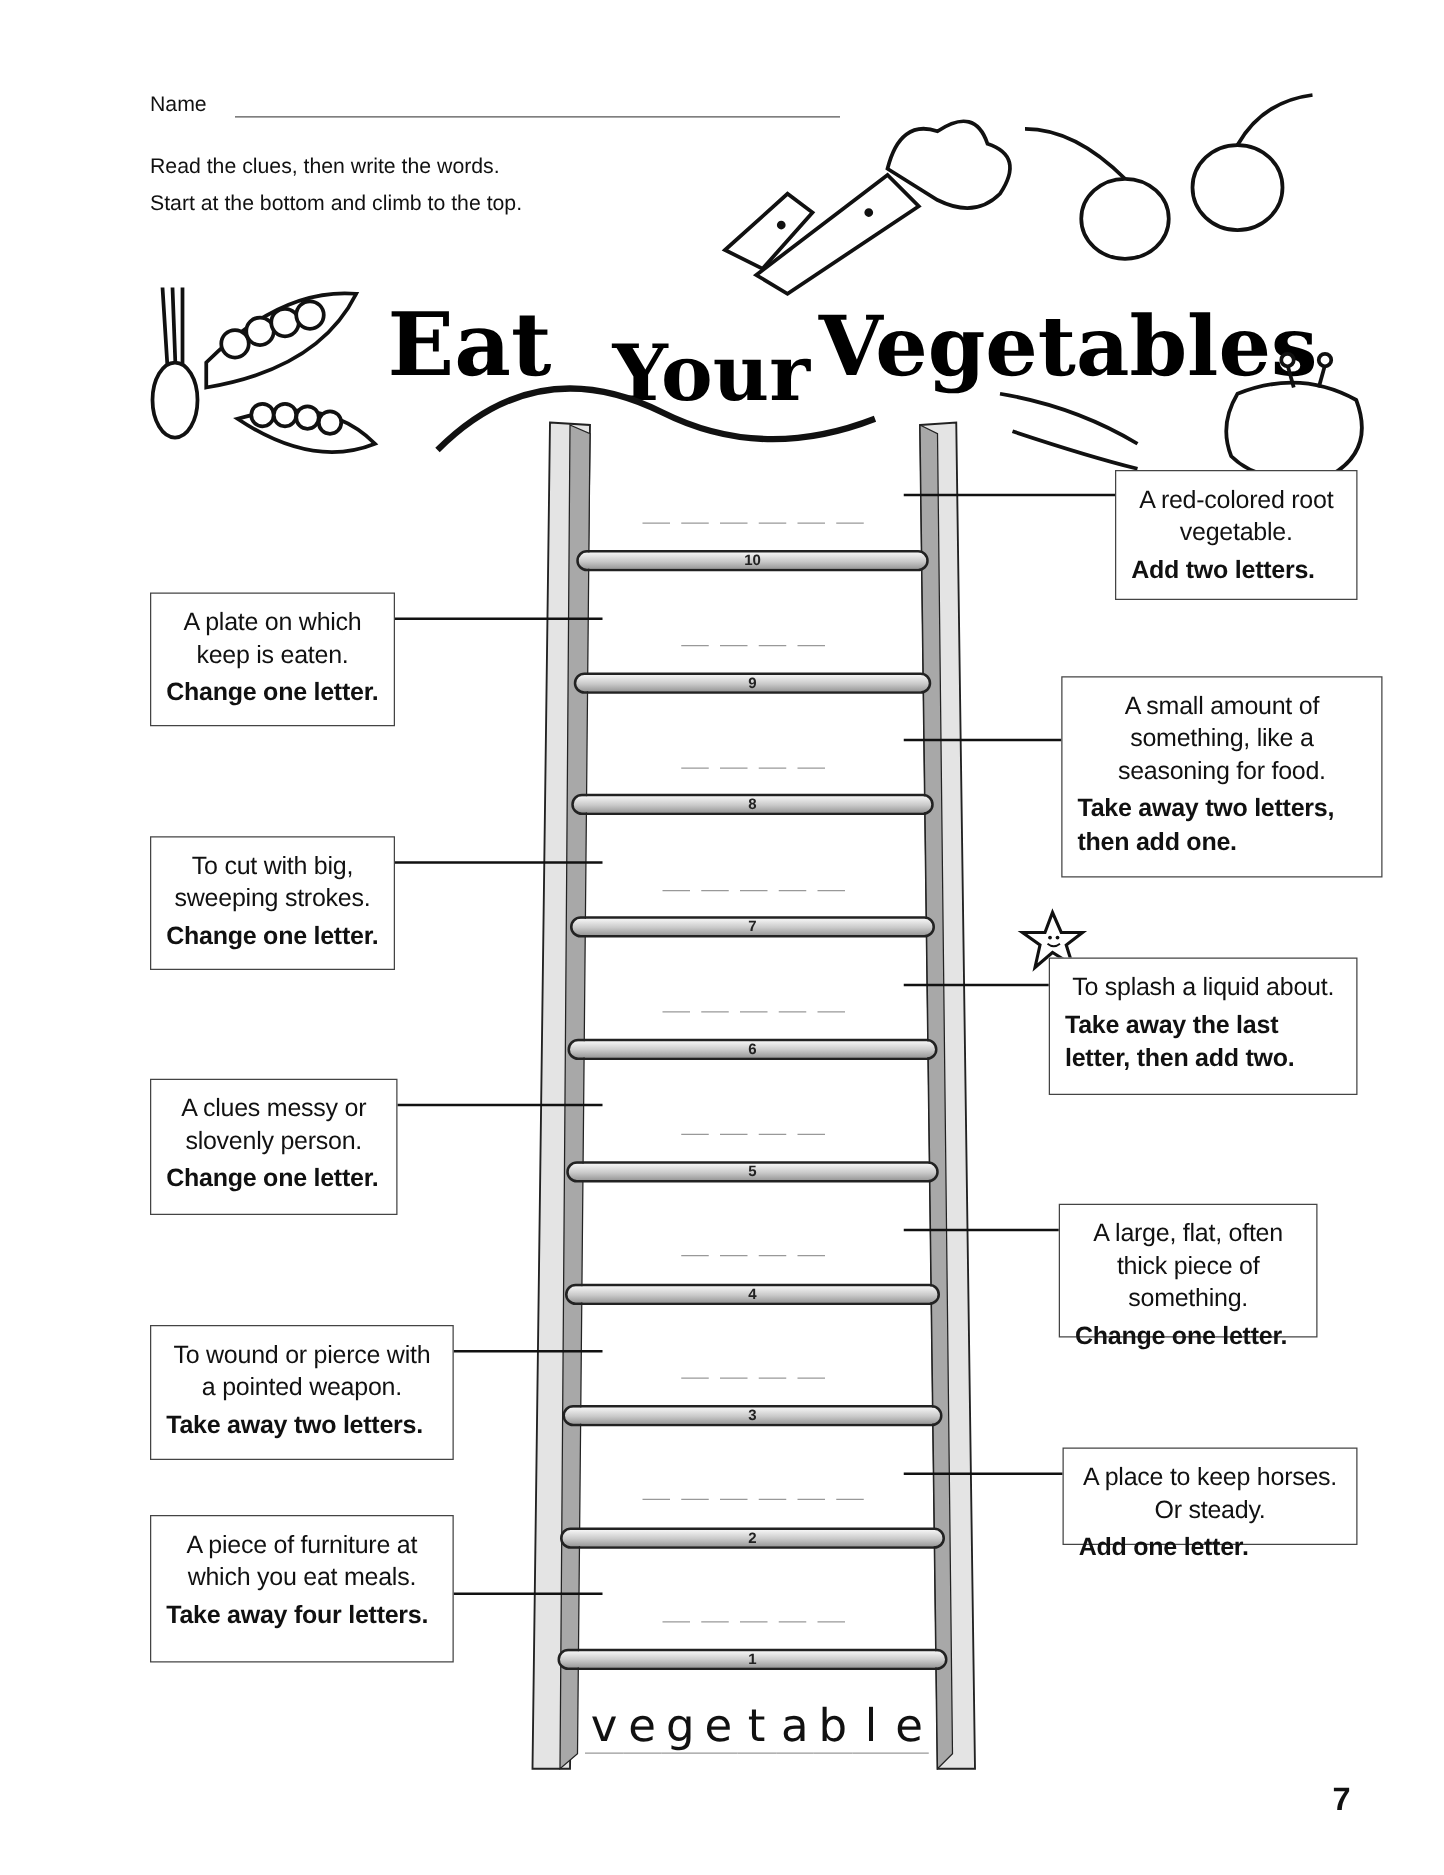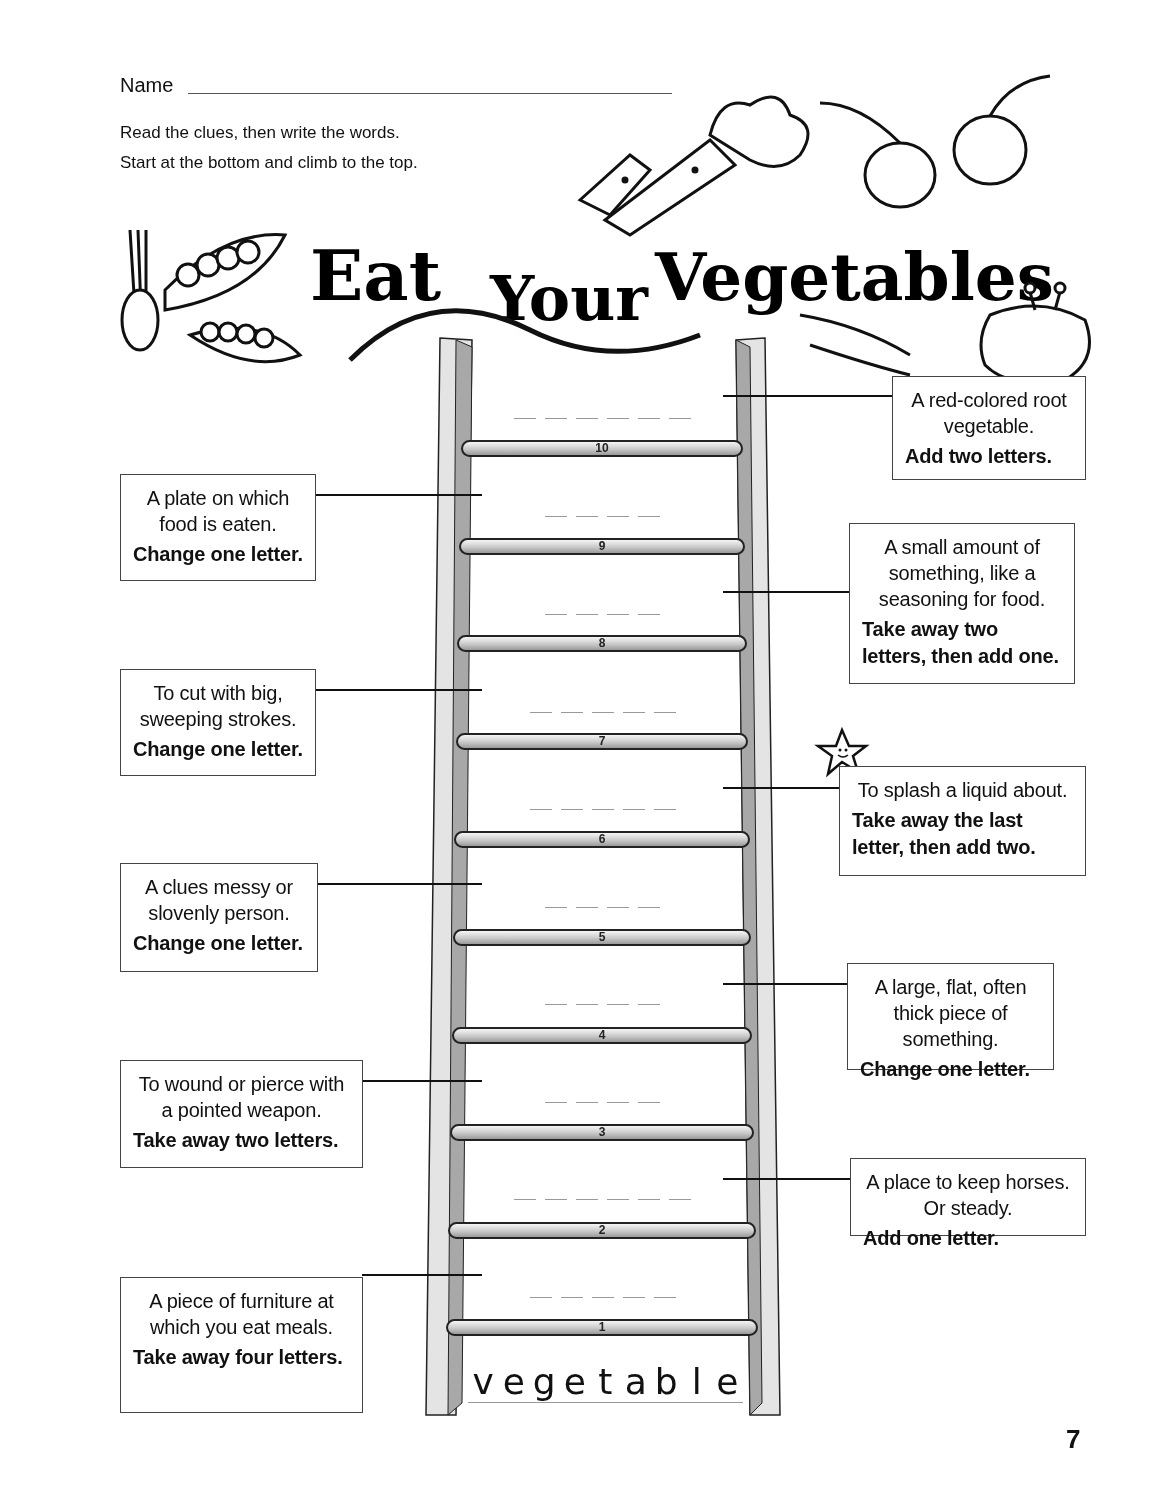--- a/index.html
+++ b/index.html
@@ -1,18 +1,18 @@
 <!DOCTYPE html>
 <html><head>
 <meta charset="utf-8">
 <style>
   html,body{margin:0;padding:0;background:#fff;}
   body{width:1155px;height:1500px;position:relative;overflow:hidden;font-family:"Liberation Sans",sans-serif;color:#111;}
   .abs{position:absolute;}
-  .name-label{left:120px;top:74px;font-size:20px;}
+  .name-label{left:120px;top:74px;font-size:17px;}
   .name-line{left:188px;top:93px;width:484px;border-bottom:1.5px solid #555;height:0;}
   .instr{left:120px;font-size:17px;}
   .banner-title{font-family:"DejaVu Serif",serif;font-weight:bold;color:#000;}
   .clue{position:absolute;border:1.5px solid #444;background:#fff;padding:10px 12px 8px 12px;box-sizing:border-box;font-size:20px;line-height:26px;letter-spacing:-0.2px;}
   .clue .txt{display:block;font-family:"Liberation Sans Narrow","Liberation Sans",sans-serif;font-stretch:condensed;text-align:center;}
   .clue .ins{display:block;font-weight:bold;margin-top:4px;line-height:27px;}
   .connector{position:absolute;height:2px;background:#111;}
   .rung{position:absolute;height:17px;border:2px solid #222;border-radius:10px;background:linear-gradient(#f5f5f5,#c9c9c9 55%,#9a9a9a);box-sizing:border-box;text-align:center;font-size:12px;font-weight:bold;line-height:13px;color:#222;}
   .blanks{position:absolute;display:flex;gap:9px;justify-content:center;}
   .blanks span{display:block;width:22px;border-bottom:1.5px solid #999;height:0;}
@@ -104,33 +104,33 @@
 
 <div class="blanks" style="left:540px;top:516px;width:124px">
     <span></span>
     <span></span>
     <span></span>
     <span></span>
   </div>
 <div class="rung" style="left:459px;top:538px;width:286px">9</div>
 <div class="connector" style="left:315px;top:494px;width:167px"></div>
 <div class="clue" style="left:120px;top:474px;width:196px;height:107px">
-  <span class="txt">A plate on which food is eaten.</span>
+  <span class="txt">A plate on which keep is eaten.</span>
   <span class="ins">Change one letter.</span>
 </div>
 
 <div class="blanks" style="left:540px;top:614px;width:124px">
     <span></span>
     <span></span>
     <span></span>
     <span></span>
   </div>
 <div class="rung" style="left:457px;top:635px;width:290px">8</div>
 <div class="connector" style="left:723px;top:591px;width:127px"></div>
-<div class="clue" style="left:849px;top:523px;width:226px;height:161px">
+<div class="clue" style="left:849px;top:541px;width:257px;height:161px">
   <span class="txt">A small amount of something, like a seasoning for food.</span>
   <span class="ins">Take away two letters, then add one.</span>
 </div>
 
 <div class="blanks" style="left:528px;top:712px;width:150px">
     <span></span>
     <span></span>
     <span></span>
     <span></span>
     <span></span>
@@ -219,21 +219,21 @@
 
 <div class="blanks" style="left:528px;top:1297px;width:150px">
     <span></span>
     <span></span>
     <span></span>
     <span></span>
     <span></span>
   </div>
 <div class="rung" style="left:446px;top:1319px;width:312px">1</div>
 <div class="connector" style="left:362px;top:1274px;width:120px"></div>
-<div class="clue" style="left:120px;top:1277px;width:243px;height:136px">
+<div class="clue" style="left:120px;top:1212px;width:243px;height:118px">
   <span class="txt">A piece of furniture at which you eat meals.</span>
   <span class="ins">Take away four letters.</span>
 </div>
 
 <div class="start-word">
   <span>v</span>
   <span>e</span>
   <span>g</span>
   <span>e</span>
   <span>t</span>

